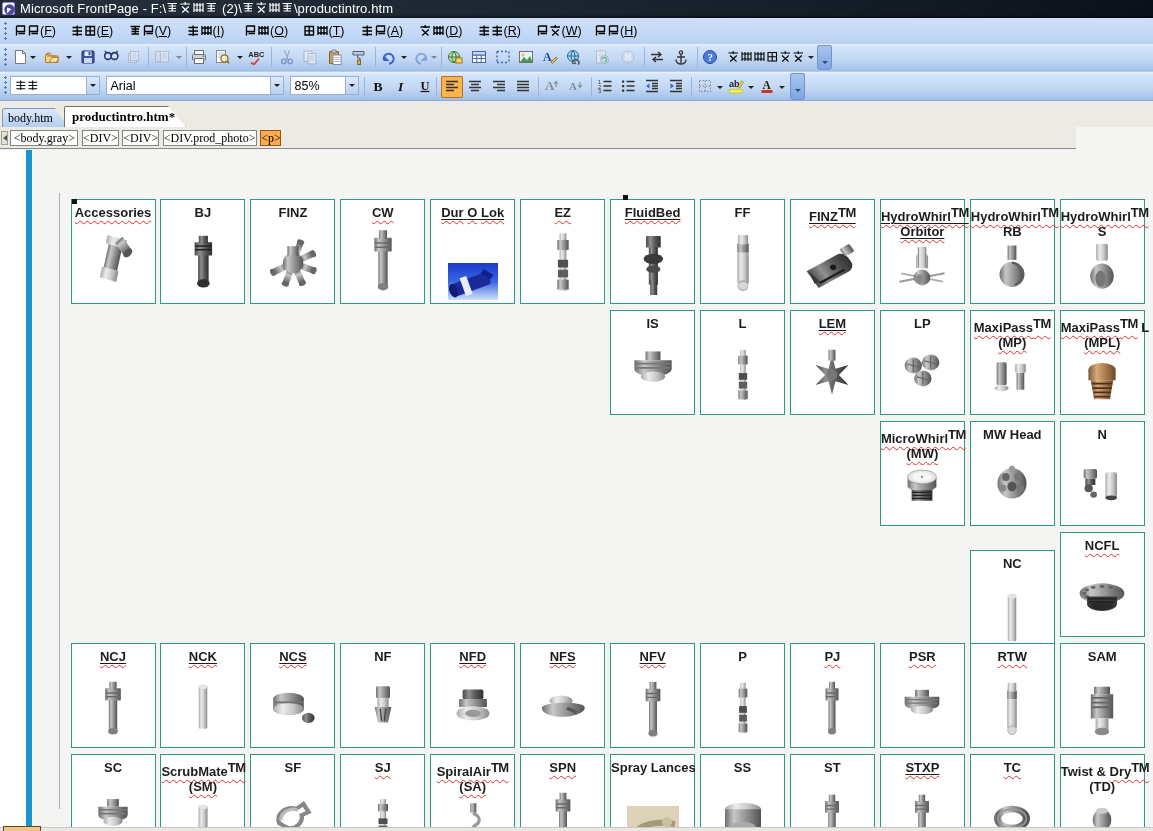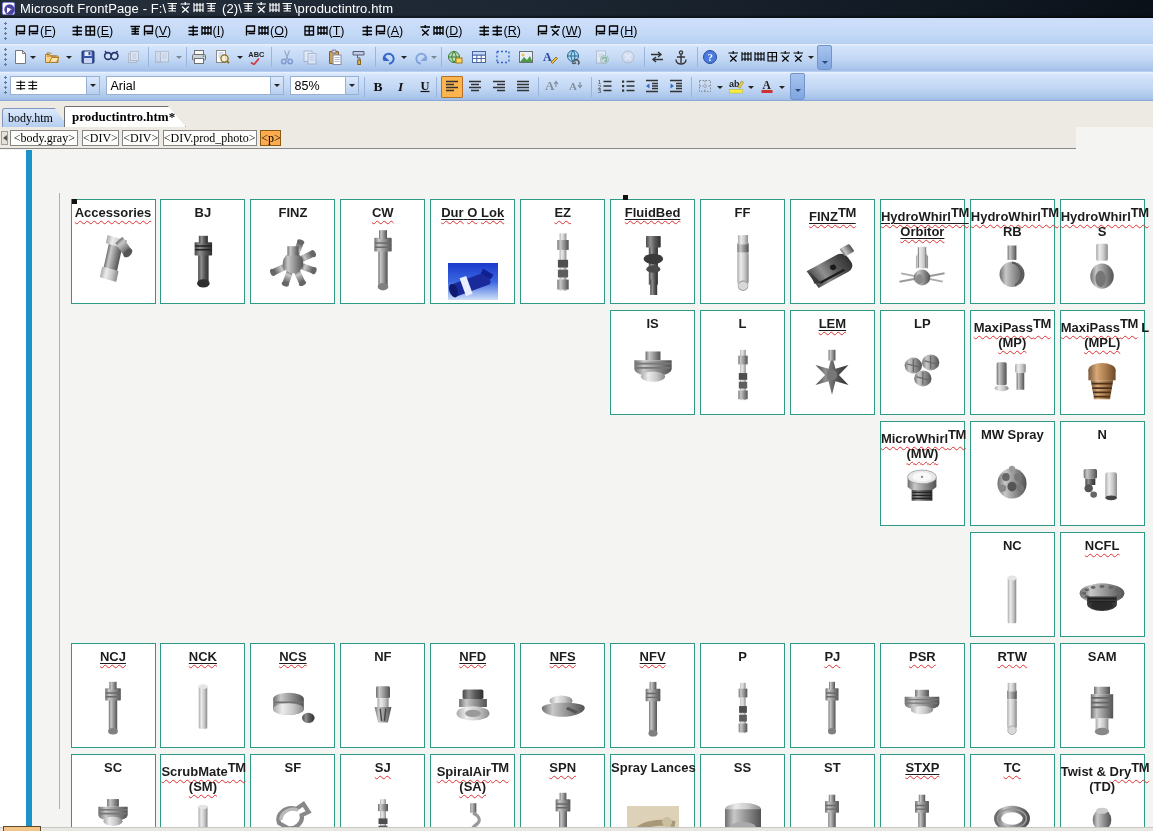--- a/index.html
+++ b/index.html
@@ -1205,21 +1205,21 @@
               <stop offset="1" stop-color="#6a4a2a"></stop>
             </linearGradient>
           </defs>
           <ellipse cx="30" cy="16" rx="17" ry="8" fill="url(#gb)"></ellipse>
           <rect x="13" y="16" width="34" height="12" fill="url(#gb)"></rect>
           <path d="M16,28h28l-4,22h-20z" fill="url(#gb)"></path>
           <path d="M17,32h26M18,37h24M19,42h22M20,47h20" stroke="#4a3018" stroke-width="2"></path>
         </svg>
       </div>
       <div class="card" style="left:969.8px;top:271px">
-        <div class="t">MW Spray</div>
+        <div class="t">MW Head</div>
         <svg class="pimg" style="bottom:16px" width="46" height="48" viewBox="0 0 60 60" preserveAspectRatio="none">
           <defs>
             <linearGradient id="gm" x1="0" y1="0" x2="1" y2="0">
               <stop offset="0" stop-color="#6e6e6e"></stop>
               <stop offset="0.25" stop-color="#c8c8c8"></stop>
               <stop offset="0.55" stop-color="#989898"></stop>
               <stop offset="1" stop-color="#525252"></stop>
             </linearGradient>
             <linearGradient id="gd" x1="0" y1="0" x2="1" y2="0">
               <stop offset="0" stop-color="#4a4a4a"></stop>
@@ -1279,21 +1279,21 @@
             </linearGradient>
           </defs>
           <rect x="8" y="10" width="16" height="12" rx="2" fill="url(#gm)"></rect>
           <rect x="10" y="22" width="12" height="8" fill="url(#gd)"></rect>
           <circle cx="14" cy="34" r="5" fill="#555"></circle>
           <circle cx="20" cy="42" r="4" fill="#666"></circle>
           <rect x="34" y="14" width="14" height="32" rx="3" fill="url(#gl)"></rect>
           <ellipse cx="41" cy="46" rx="7" ry="3" fill="#444"></ellipse>
         </svg>
       </div>
-      <div class="card" style="left:969.8px;top:382px">
+      <div class="card" style="left:969.8px;top:400px">
         <div class="t">NC</div>
         <svg class="pimg" style="bottom:8px" width="32" height="56" viewBox="0 0 60 60" preserveAspectRatio="none">
           <defs>
             <linearGradient id="gm" x1="0" y1="0" x2="1" y2="0">
               <stop offset="0" stop-color="#6e6e6e"></stop>
               <stop offset="0.25" stop-color="#c8c8c8"></stop>
               <stop offset="0.55" stop-color="#989898"></stop>
               <stop offset="1" stop-color="#525252"></stop>
             </linearGradient>
             <linearGradient id="gd" x1="0" y1="0" x2="1" y2="0">

